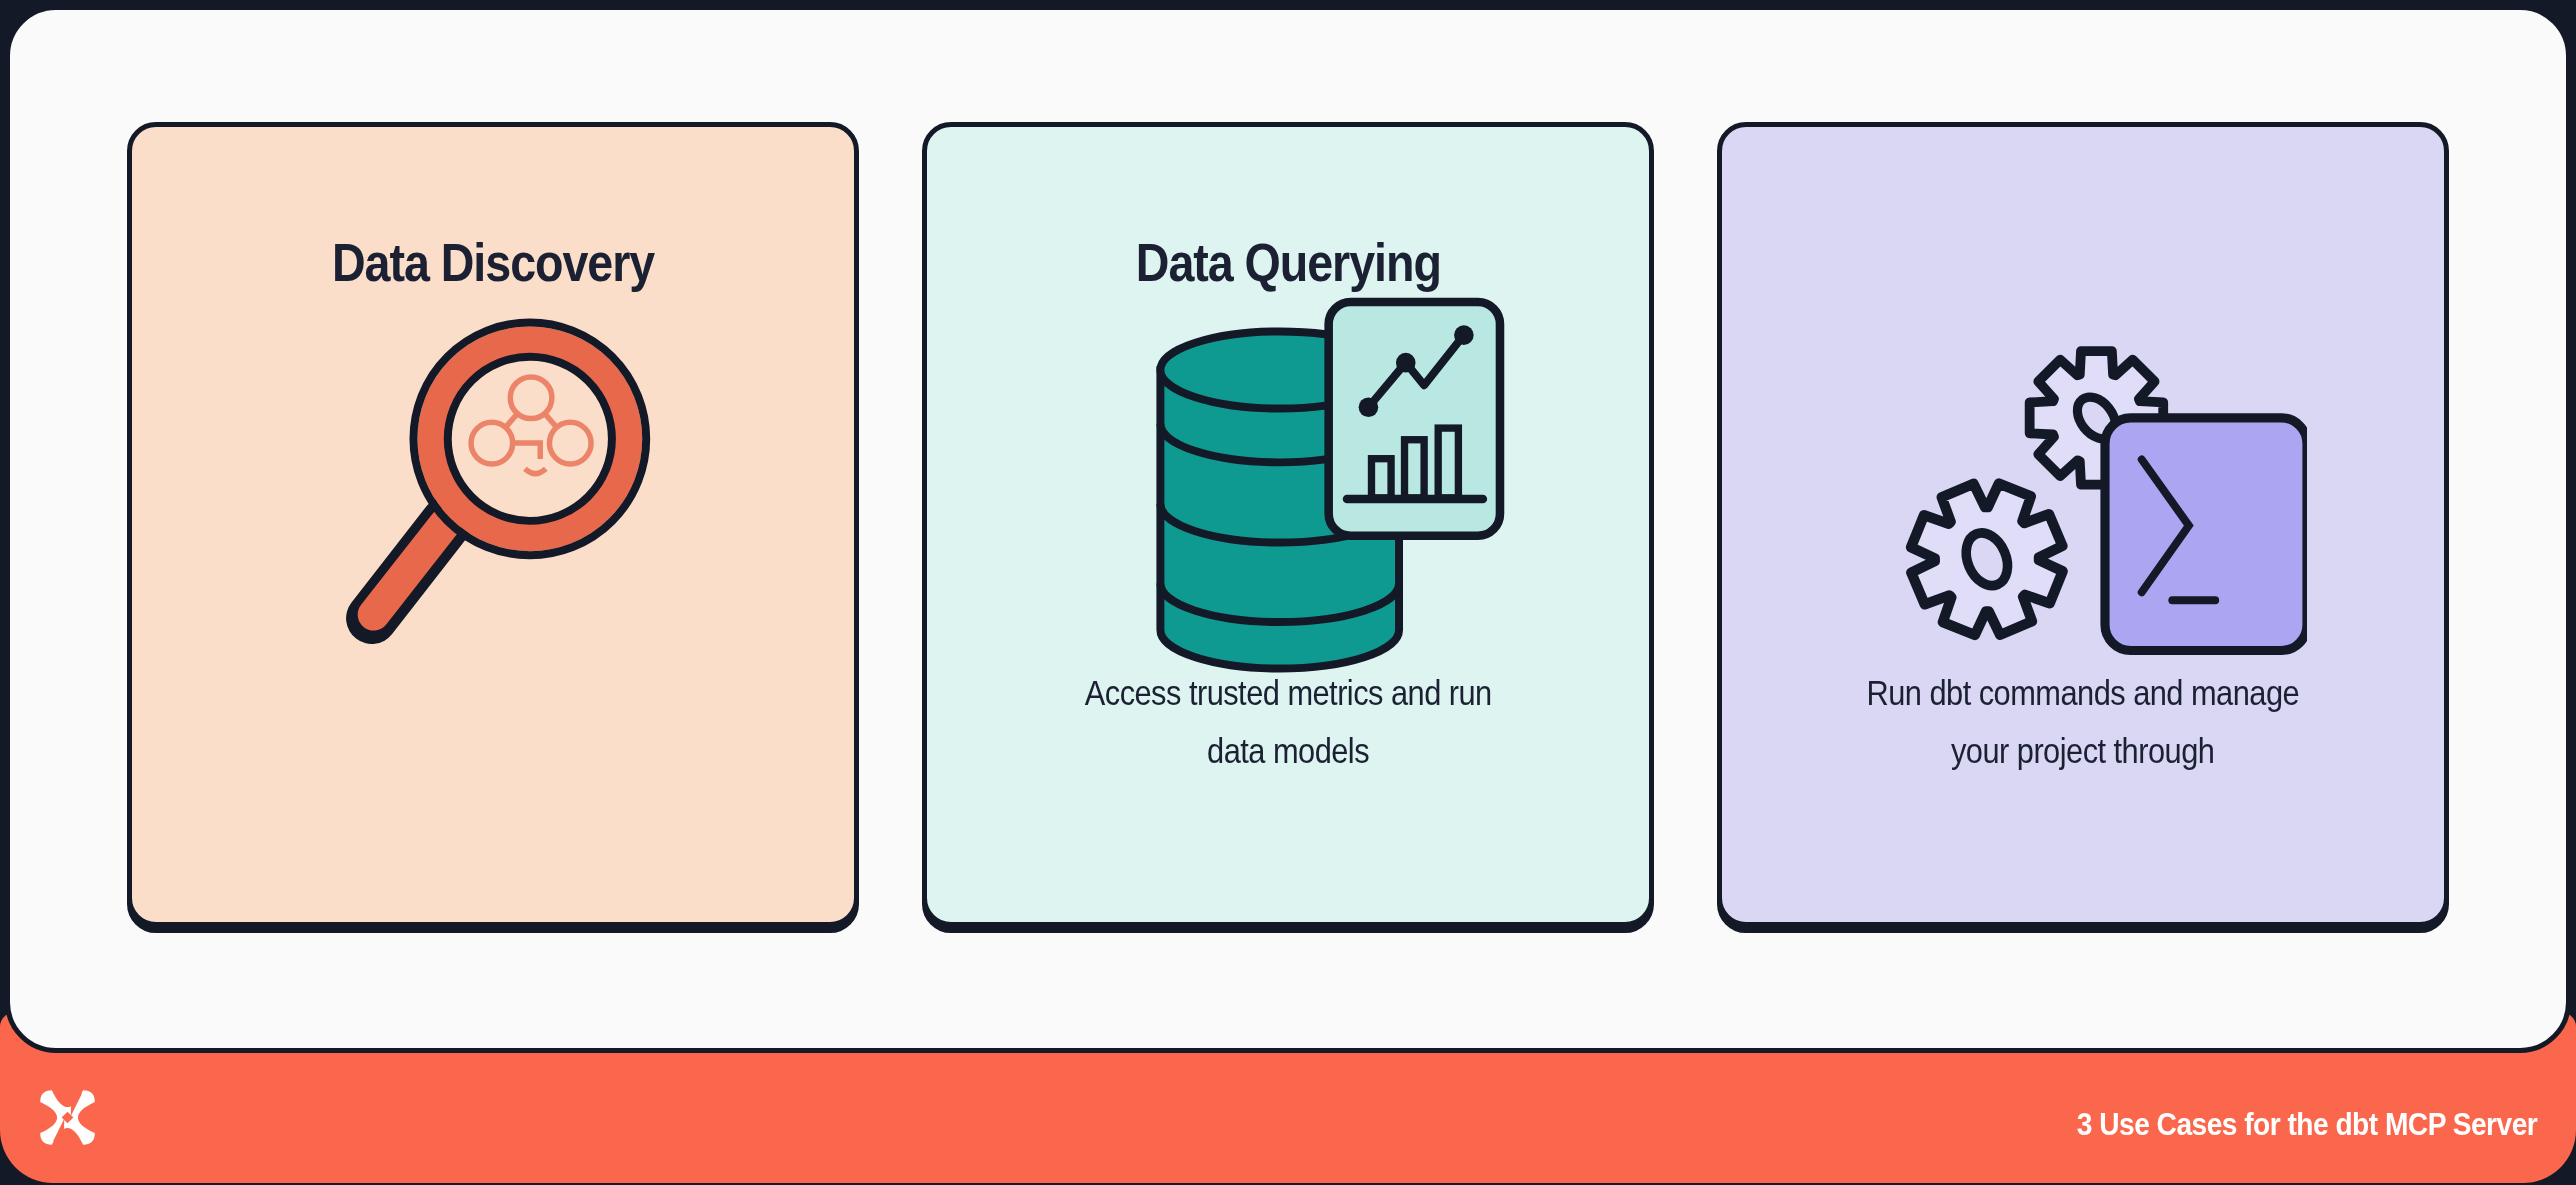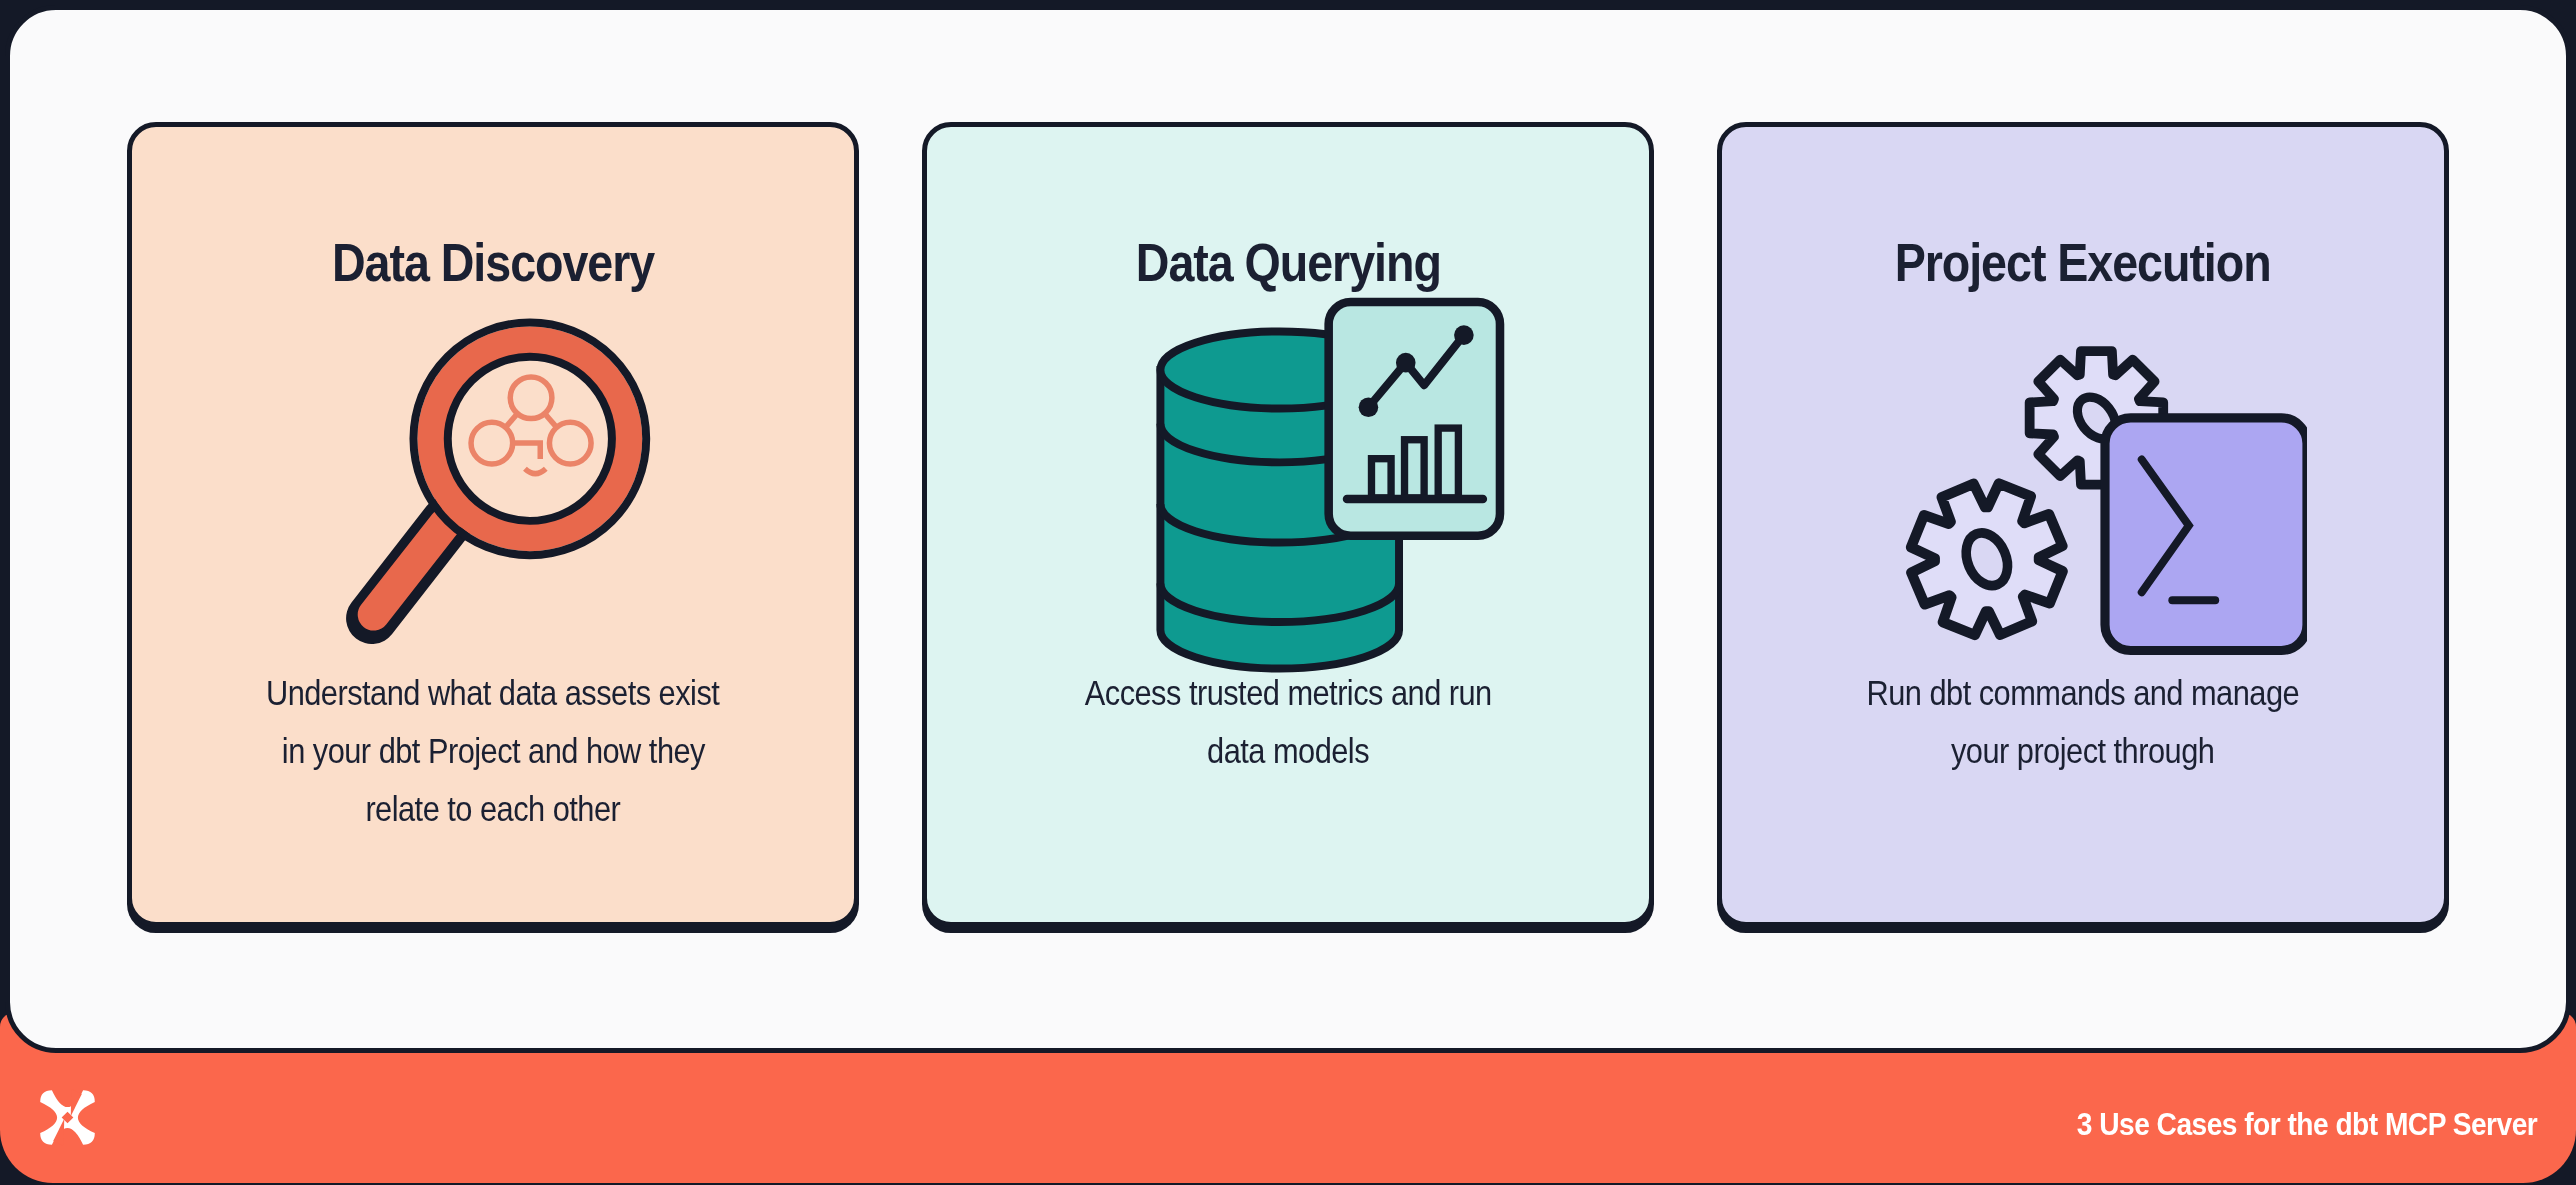--- a/index.html
+++ b/index.html
@@ -104,25 +104,20 @@
         <line x1="315" y1="158" x2="251" y2="232"></line>
         <line x1="315" y1="158" x2="379" y2="232"></line>
         <path d="M285,232 H330 V258"></path>
         <path d="M305,274 Q322,290 339,274"></path>
         <circle cx="315" cy="158" r="34" fill="#FBDECA"></circle>
         <circle cx="251" cy="232" r="34" fill="#FBDECA"></circle>
         <circle cx="379" cy="232" r="34" fill="#FBDECA"></circle>
       </g>
     </svg>
 
-    <div class="card-body">
-      <div class="line"><span class="cond">Understand what data assets exist</span></div>
-      <div class="line"><span class="cond">in your dbt Project and how they</span></div>
-      <div class="line"><span class="cond">relate to each other</span></div>
-    </div>
   </div>
 
   <div class="card card2">
     <div class="card-title">
       <span class="cond">Data Querying</span>
     </div>
 
     <svg class="icon-svg icon2" width="361" height="386" viewBox="0 0 590 630">
 
       <g>
@@ -148,23 +143,20 @@
       </g>
     </svg>
 
     <div class="card-body">
       <div class="line"><span class="cond">Access trusted metrics and run</span></div>
       <div class="line"><span class="cond">data models</span></div>
     </div>
   </div>
 
   <div class="card card3">
-    <div class="card-title">
-      <span class="cond">Project Execution</span>
-    </div>
 
     <svg class="icon-svg icon3" width="404" height="331" viewBox="0 0 660 540">
 
       <g transform="translate(316,135)">
         <path fill="#DFDDF8" stroke="#141927" stroke-width="16" stroke-linejoin="round" d="
           M70.9,-27.2 L109.1,-25.2 L109.1,25.2 L70.9,27.2 A76,76 0 0 1 69.4,30.9
           L95,59.3 L59.3,95 L30.9,69.4 A76,76 0 0 1 27.2,70.9
           L25.2,109.1 L-25.2,109.1 L-27.2,70.9 A76,76 0 0 1 -30.9,69.4
           L-59.3,95 L-95,59.3 L-69.4,30.9 A76,76 0 0 1 -70.9,27.2
           L-109.1,25.2 L-109.1,-25.2 L-70.9,-27.2 A76,76 0 0 1 -69.4,-30.9

